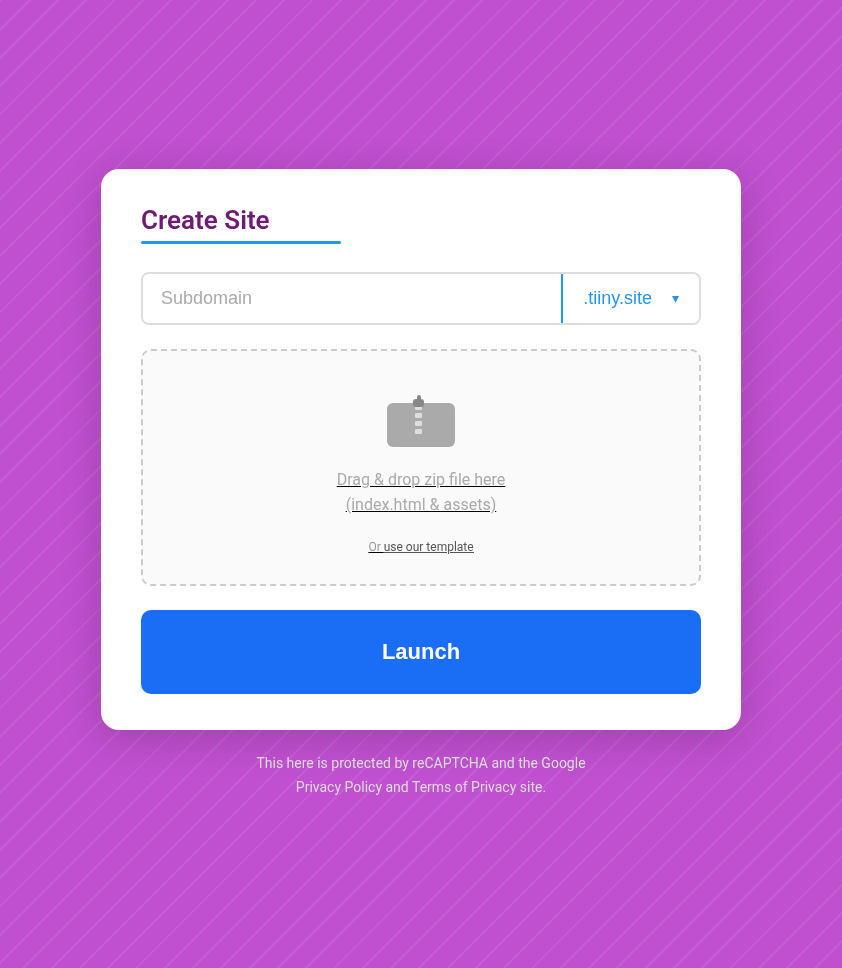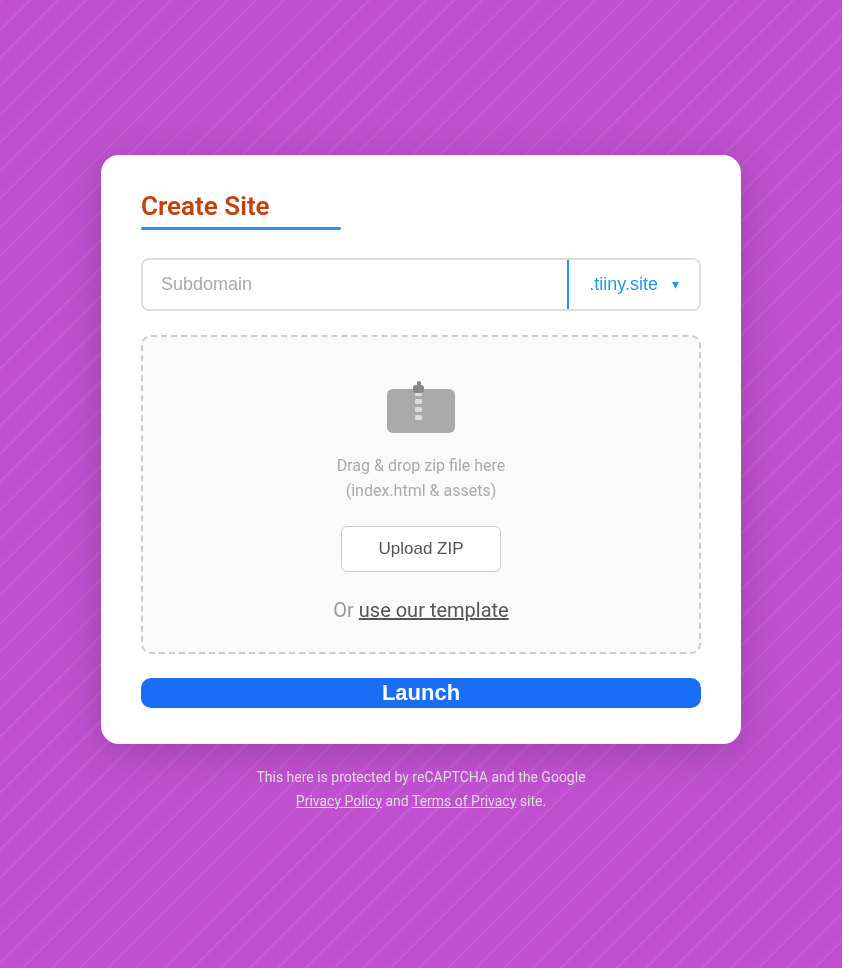--- a/index.html
+++ b/index.html
@@ -30,21 +30,21 @@
       background: #fff;
       border-radius: 18px;
       padding: 36px 40px 36px 40px;
       width: 640px;
       box-shadow: 0 8px 40px rgba(0,0,0,0.18);
     }
 
     .card-title {
       font-size: 26px;
       font-weight: 600;
-      color: #c2410c;
+      color: #701a75;
       margin-bottom: 6px;
     }
 
     .title-underline {
       height: 3px;
       width: 200px;
       background: #2196f3;
       border-radius: 2px;
       margin-bottom: 28px;
     }
@@ -76,38 +76,39 @@
       background: #fff;
       border: none;
       border-left: 2px solid #2196f3;
       color: #2196f3;
       font-size: 18px;
       font-weight: 500;
       padding: 14px 20px;
       cursor: pointer;
       display: flex;
       align-items: center;
-      gap: 14px;
+      gap: 20px;
       white-space: nowrap;
     }
 
     .domain-chevron {
       font-size: 14px;
       color: #2196f3;
     }
 
     .dropzone {
       border: 2.5px dashed #ccc;
       border-radius: 10px;
       padding: 40px 30px 30px 30px;
       display: flex;
       flex-direction: column;
       align-items: center;
       margin-bottom: 24px;
       background: #fafafa;
+      text-decoration: underline;
     }
 
     .zip-icon {
       width: 72px;
       height: 58px;
       margin-bottom: 18px;
       position: relative;
     }
 
     .drag-text {
@@ -124,53 +125,52 @@
       color: #555;
       font-size: 17px;
       padding: 12px 36px;
       border-radius: 6px;
       cursor: pointer;
       margin-bottom: 26px;
     }
 
     .or-template {
       color: #999;
-      font-size: 20px;
+      font-size: 12px;
     }
 
     .or-template a {
       color: #555;
       text-decoration: underline;
       cursor: pointer;
     }
 
     .launch-btn {
       width: 100%;
       background: #1a6ef5;
       color: #fff;
       border: none;
       border-radius: 10px;
       font-size: 22px;
       font-weight: 600;
-      padding: 2px;
+      padding: 29px;
       cursor: pointer;
       margin-bottom: 0;
     }
 
     .footer-text {
       color: #ddd;
       font-size: 14px;
       text-align: center;
       margin-top: 22px;
       line-height: 1.7;
     }
 
     .footer-text a {
       color: #ddd;
-      text-decoration: underline;
       cursor: pointer;
     }
   </style>
 </head>
 <body>
 
 <div class="card">
   <div class="card-title">Create Site</div>
   <div class="title-underline"></div>
 
@@ -195,23 +195,20 @@
 
       <rect x="28" y="8" width="11" height="8" rx="3" fill="#888"></rect>
       <rect x="32" y="4" width="4" height="7" rx="2" fill="#888"></rect>
     </svg>
 
     <div class="drag-text">
       <span>Drag &amp; drop zip file here</span><br>
       <span>(index.html &amp; assets)</span>
     </div>
 
-    <button class="upload-zip-btn">
-      <span>Upload ZIP</span>
-    </button>
 
     <div class="or-template">
       <span>Or </span><a>use our template</a>
     </div>
   </div>
 
   <button class="launch-btn">
     <span>Launch</span>
   </button>
 </div>

